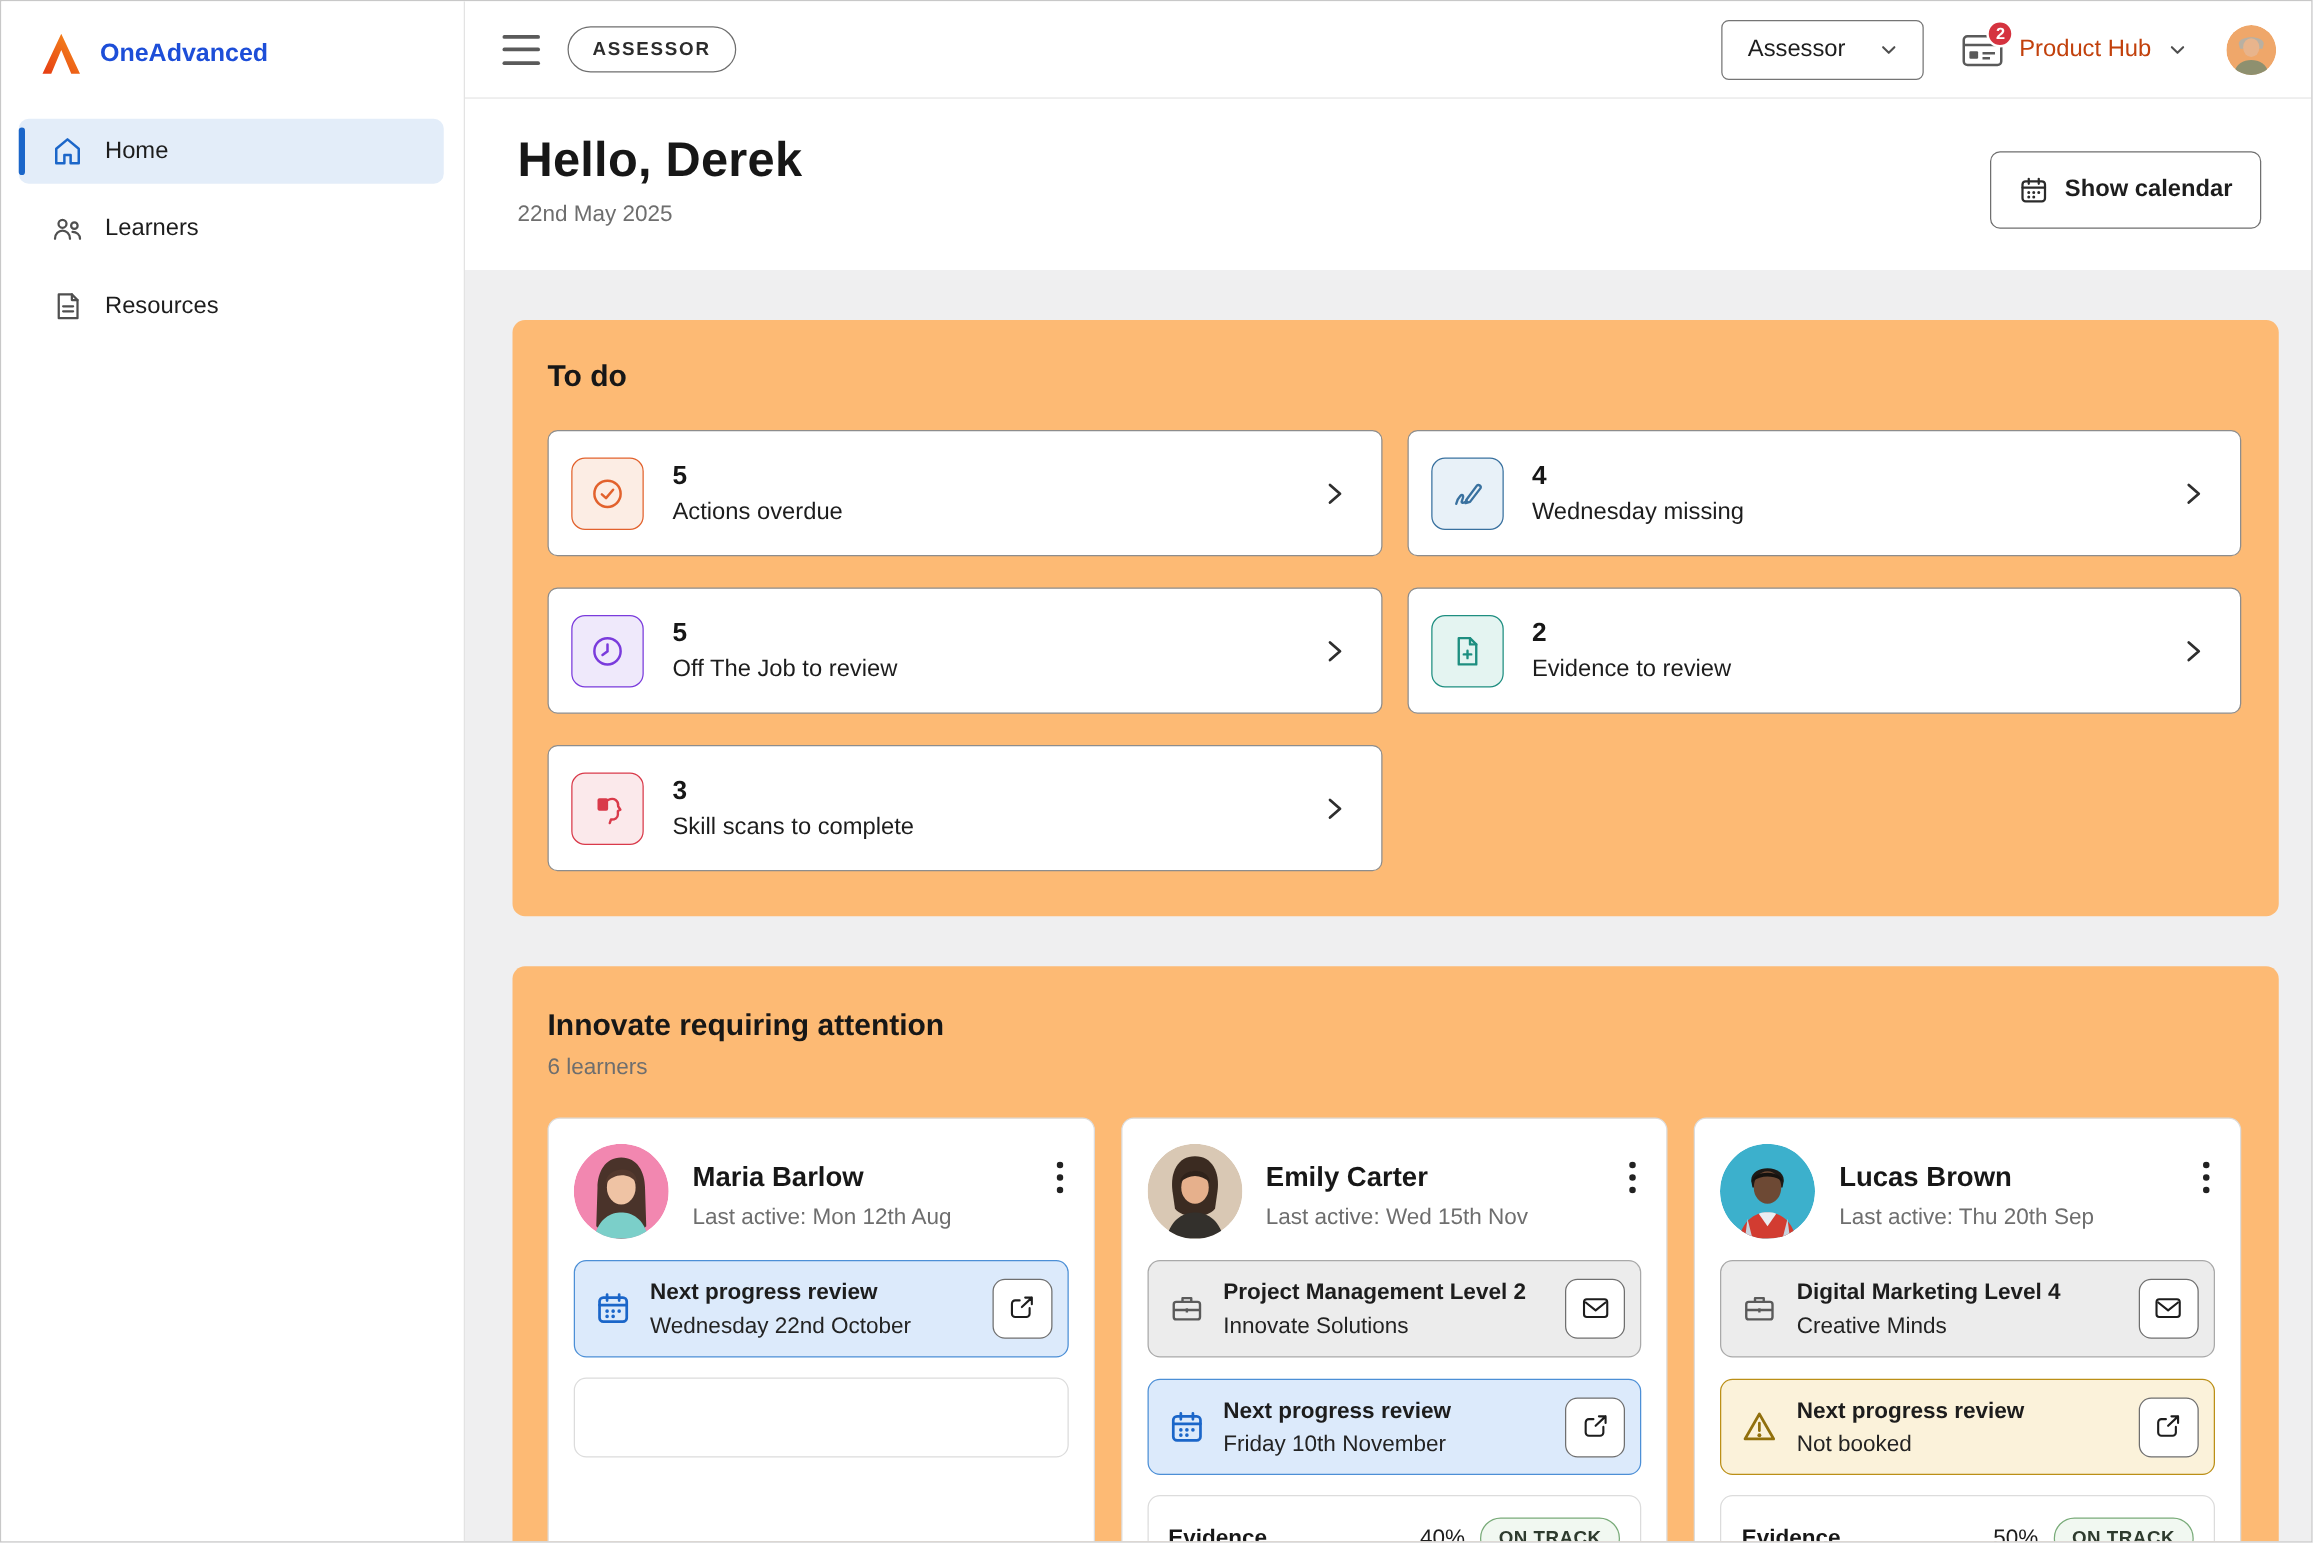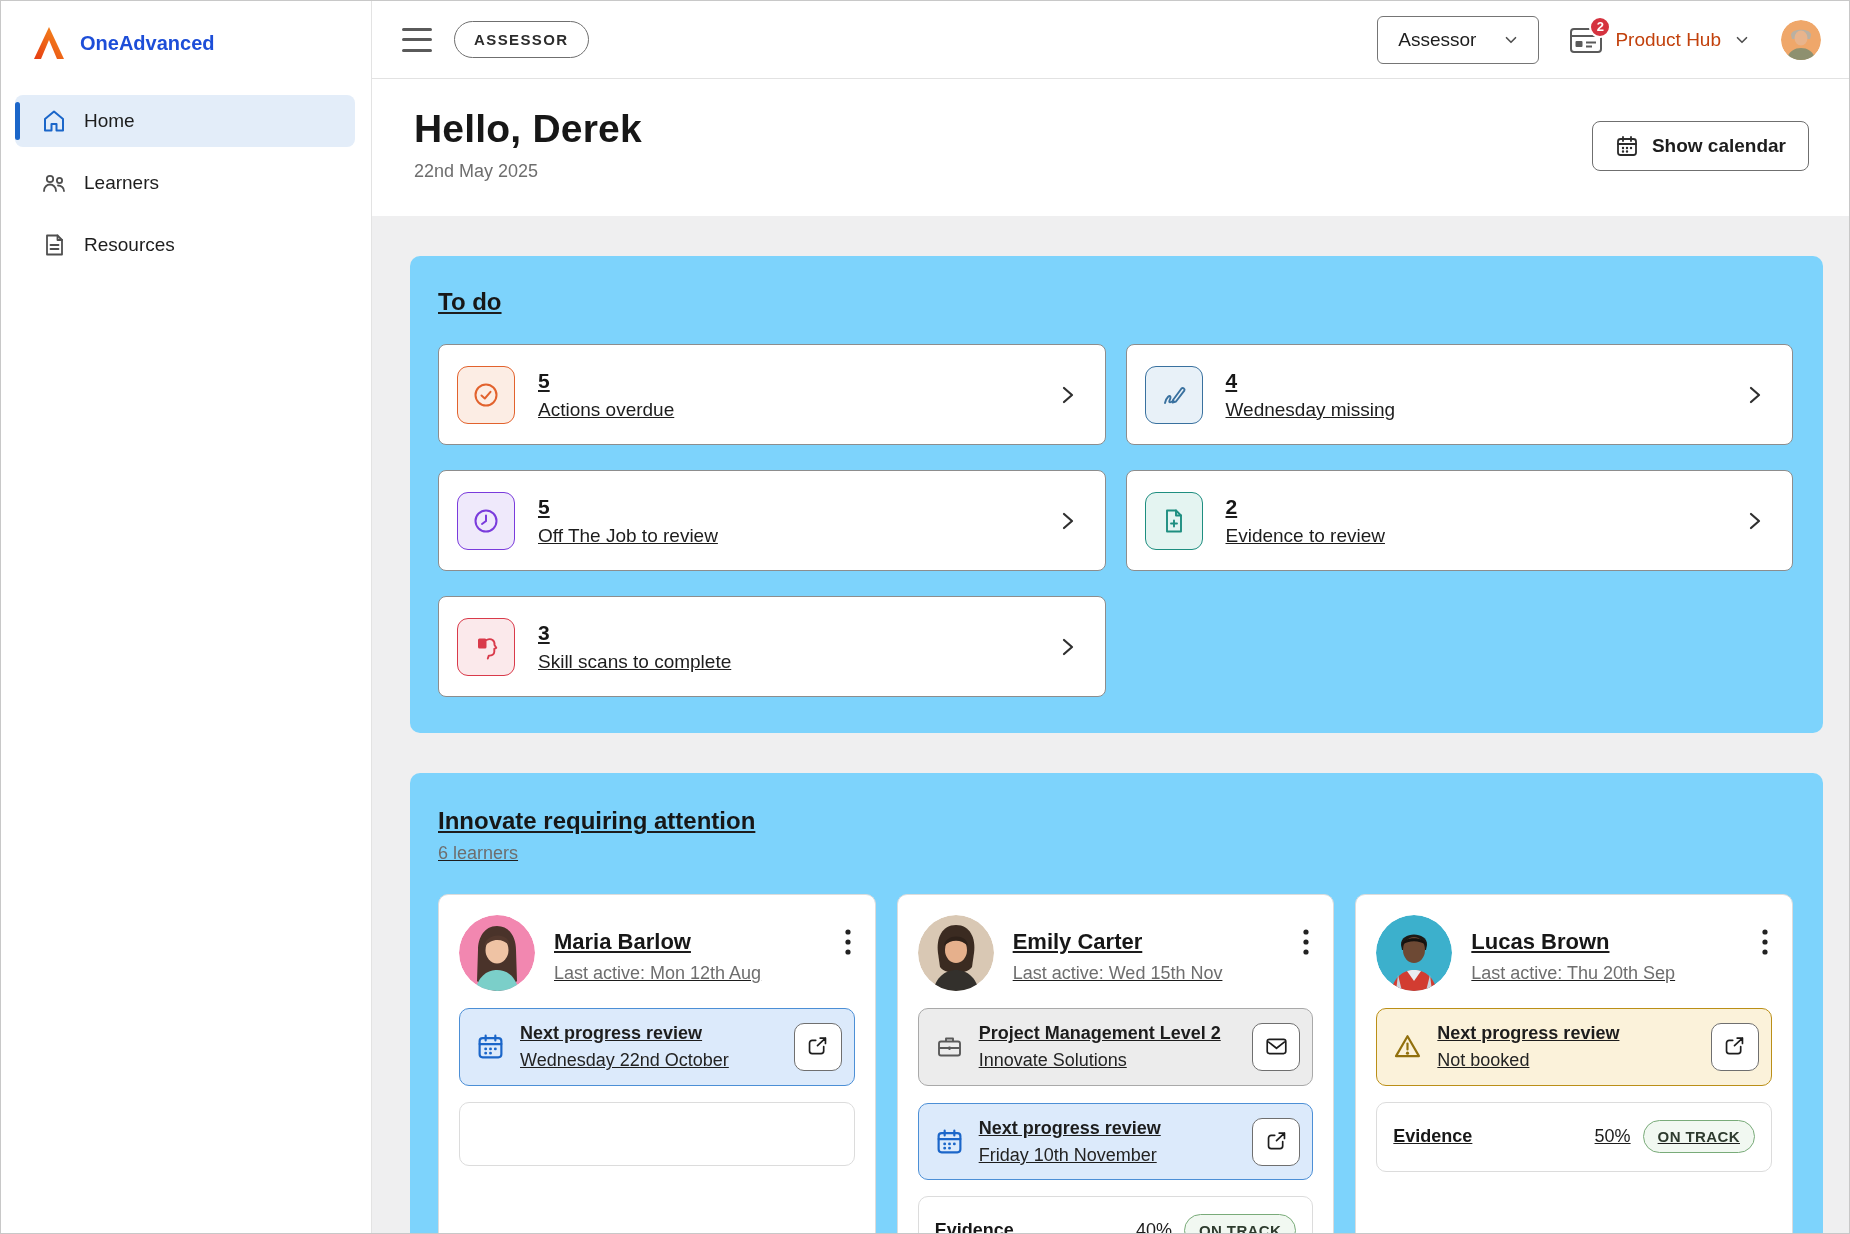--- a/index.html
+++ b/index.html
@@ -58,30 +58,30 @@
   }
   .ph-label { font-size: 19px; color: #c2410c; }
   .chev-down { width: 18px; height: 18px; color: #4f4f4f; }
   .avatar-sm { width: 40px; height: 40px; border-radius: 50%; overflow: hidden; flex: 0 0 40px; cursor: pointer; }
 
   
   .hero { background: #fff; padding: 28px 40px 1px 42px; height: 137px; flex: 0 0 137px; display: flex; justify-content: space-between; }
   .hero-title { font-size: 39px; font-weight: 800; letter-spacing: 0.2px; color: #171717; }
   .hero-date { font-size: 18px; color: #6e6e6e; margin-top: 10px; }
   .btn-calendar {
-    margin-top: 14px; height: 50px; display: flex; align-items: center; gap: 13px;
+    margin-top: 14px; height: 62px; display: flex; align-items: center; gap: 13px;
     border: 1px solid #6f6f6f; border-radius: 8px; background: #fff; padding: 0 22px;
     font-size: 19px; font-weight: 600; color: #1d1d1d; cursor: pointer;
     font-family: "Liberation Sans", sans-serif;
   }
   .btn-calendar .bicon { width: 24px; height: 24px; color: #2b2b2b; }
 
   
   .content { flex: 1; background: #efeff0; padding: 40px 26px 0 38px; overflow: hidden; }
-  .panel { background: #7dd3fc; border-radius: 10px; text-decoration: underline; }
+  .panel { background: #fdba74; border-radius: 10px; }
   .panel-title { font-size: 24px; font-weight: 700; color: #171717; }
   .panel-sub { font-size: 18px; color: #6e6e6e; margin-top: 8px; }
 
   .todo-panel { padding: 32px 30px 36px 28px; margin-bottom: 40px; }
   .todo-grid { display: grid; grid-template-columns: 1fr 1fr; column-gap: 20px; row-gap: 25px; margin-top: 28px; }
   .todo-card {
     height: 101px; border: 1px solid #8d8d8d; border-radius: 8px; background: #fff;
     display: flex; align-items: center; gap: 23px; padding: 0 26px 0 18px; cursor: pointer;
   }
   .tile { width: 58px; height: 58px; border-radius: 11px; border: 1.6px solid; display: flex; align-items: center; justify-content: center; flex: 0 0 58px; }
@@ -468,20 +468,37 @@
               </div>
               <button class="kebab">
                 <svg viewBox="0 0 6 26" fill="currentColor">
                   <circle cx="3" cy="3" r="2.6"></circle>
                     <circle cx="3" cy="13" r="2.6"></circle>
                     <circle cx="3" cy="23" r="2.6"></circle>
                 </svg>
               </button>
             </div>
 
+            <div class="info-box course-box">
+              <svg class="box-icon" viewBox="0 0 29 29" fill="none" stroke="currentColor" stroke-width="1.9" stroke-linejoin="round">
+                <rect x="4" y="9.5" width="21" height="14" rx="2"></rect>
+                  <path d="M11 9.5 V6.5 H18 V9.5"></path>
+                  <path d="M4 16 H25 M14.5 14.5 V18"></path>
+              </svg>
+              <span class="box-text">
+                <div class="box-title">Digital Marketing Level 4</div>
+                <div class="box-sub">Creative Minds</div>
+              </span>
+              <button class="box-btn">
+                <svg viewBox="0 0 26 24" fill="none" stroke="currentColor" stroke-width="1.9" stroke-linejoin="round">
+                  <rect x="2.5" y="4" width="21" height="16" rx="2.5"></rect>
+                    <polyline points="3.5,6.5 13,14 22.5,6.5"></polyline>
+                </svg>
+              </button>
+            </div>
 
             <div class="info-box review-amber">
               <svg class="box-icon" viewBox="0 0 24 24" fill="none" stroke="currentColor" stroke-width="1.8" stroke-linecap="round" stroke-linejoin="round">
                 <path d="M12 3.5 L21.5 20 H2.5 Z"></path>
                   <path d="M12 9.5 V14.5"></path>
                   <path d="M12 17.5 h.01" stroke-width="2.6"></path>
               </svg>
               <span class="box-text">
                 <div class="box-title">Next progress review</div>
                 <div class="box-sub">Not booked</div>

